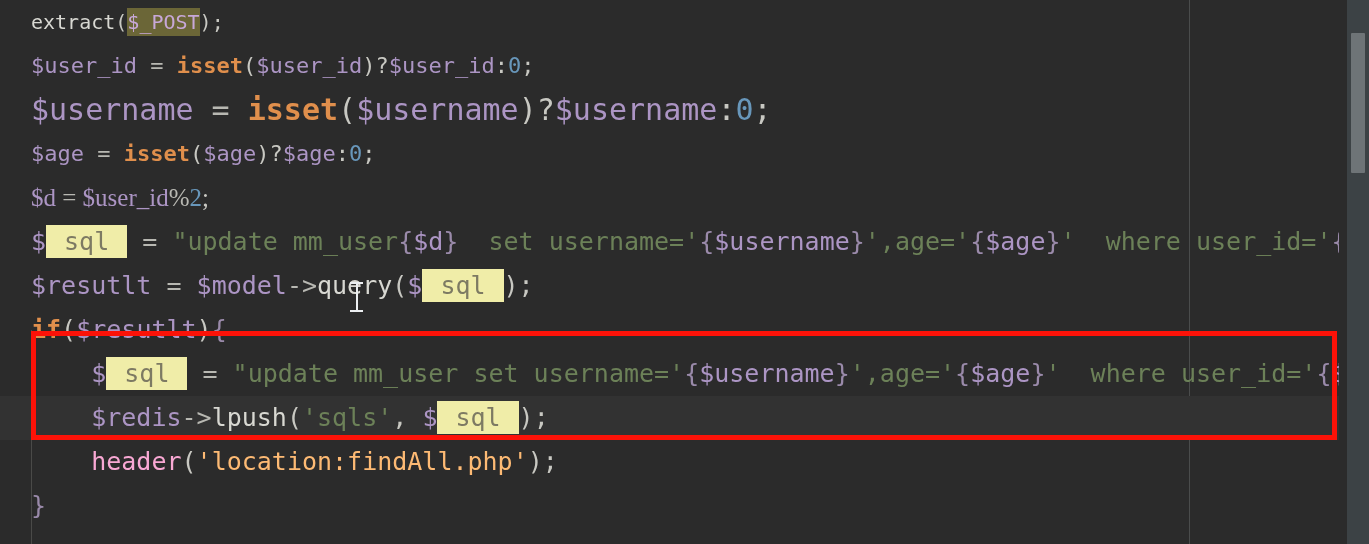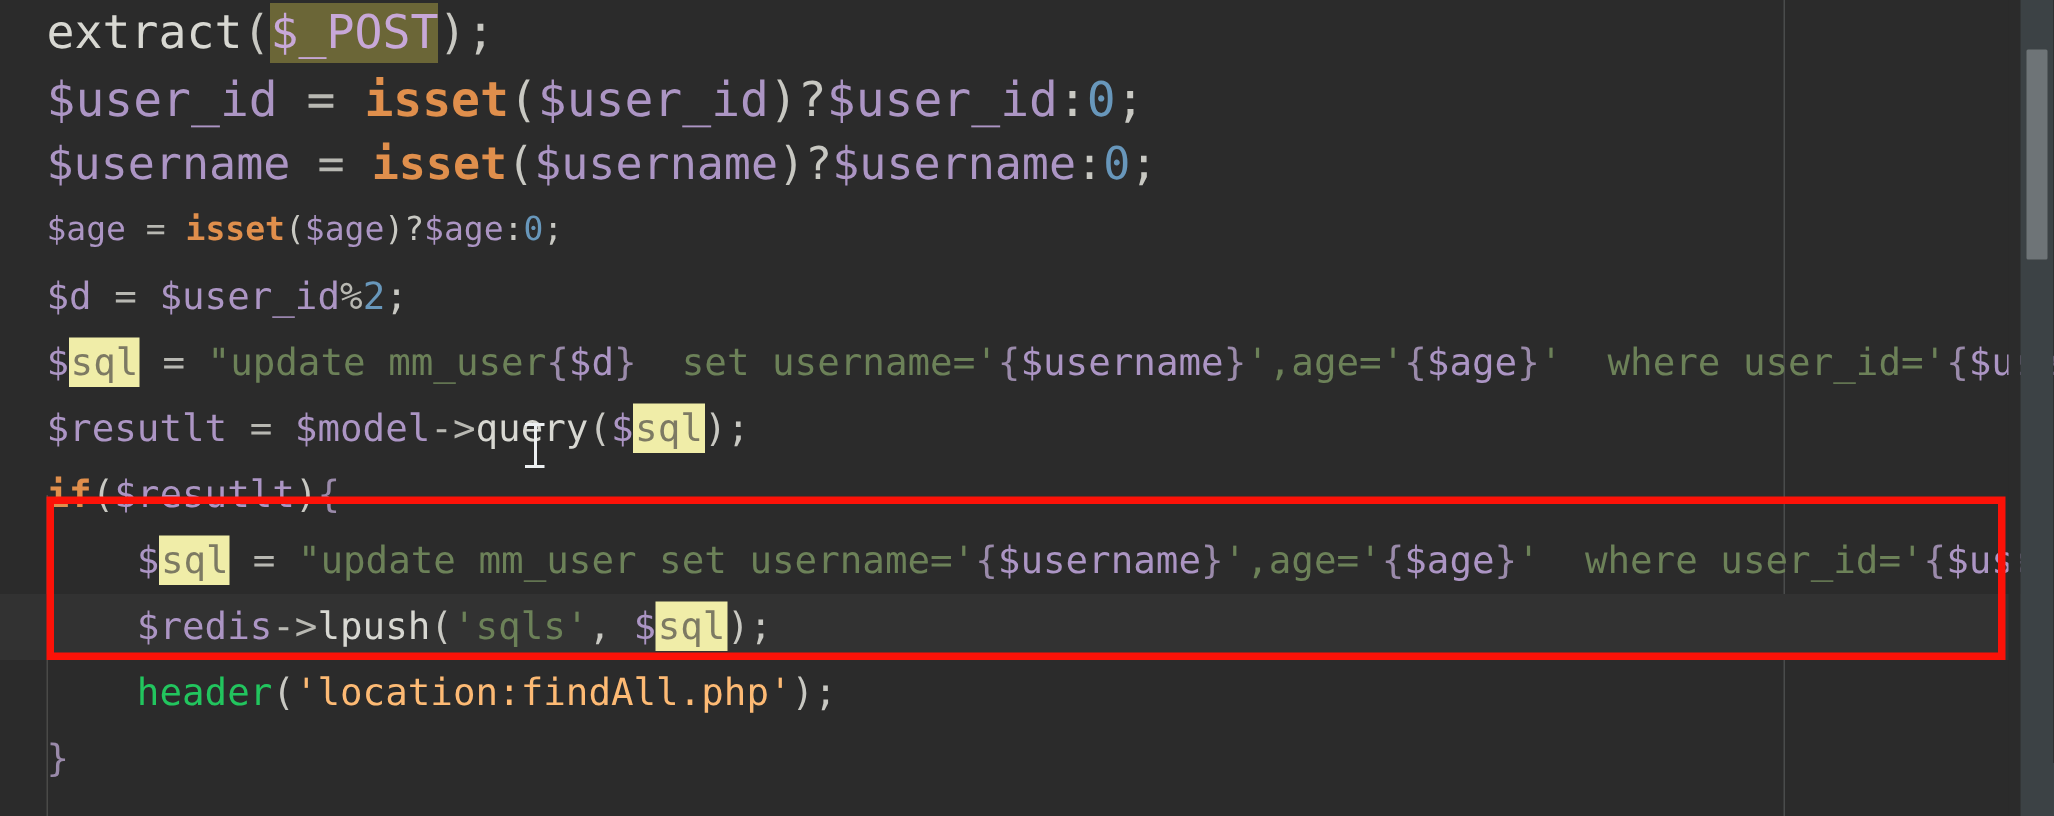--- a/index.html
+++ b/index.html
@@ -84,21 +84,21 @@
   
   .hl-dim {
     background: #6b6637;
     color: #c8a8d8;
     padding: 2px 0;
   }
   
   .hl-bright {
     background: #f0eda8;
     color: #7d7a63;
-    padding: 2px 1px;
+    padding: 2px 18px;
   }
 
   
   #red-box {
     position: absolute;
     left: 31px;
     top: 331px;
     width: 1306px;
     height: 109px;
     border: 5px solid #fc1208;
@@ -171,37 +171,37 @@
 <body>
 
 <div id="editor" style="background: rgb(43, 43, 43);">
 
   <div id="ruler" style="left: 1189px;"></div>
 
   <div class="indent-guide" style="top:330px;height:214px;"></div>
 
   <div id="code">
 
-    <div class="row" style="height: 44px; line-height: 44px; font-size: 31px;">
+    <div class="row" style="height: 44px; line-height: 44px; font-size: 20px;">
       <span class="code-inner"><span class="t-fn" style="color: rgb(216, 216, 210);">extract</span><span class="t-punct">(</span><span class="hl-dim" style="background: rgb(107, 102, 55);">$_POST</span><span class="t-punct">)</span><span class="t-punct">;</span></span>
     </div>
 
-    <div class="row" style="height: 44px; line-height: 44px; font-size: 32px;">
+    <div class="row" style="height: 44px; line-height: 44px; font-size: 22px;">
       <span class="code-inner"><span class="t-var" style="color: rgb(172, 149, 196);">$user_id</span><span class="t-op"> = </span><span class="t-kw" style="color: rgb(224, 143, 76);">isset</span><span class="t-punct">(</span><span class="t-var" style="color: rgb(172, 149, 196);">$user_id</span><span class="t-punct">)?</span><span class="t-var" style="color: rgb(172, 149, 196);">$user_id</span><span class="t-punct">:</span><span class="t-num" style="color: rgb(104, 151, 187);">0</span><span class="t-punct">;</span></span>
     </div>
 
     <div class="row" style="height: 44px; line-height: 44px; font-size: 30px;">
       <span class="code-inner"><span class="t-var" style="color: rgb(172, 149, 196);">$username</span><span class="t-op"> = </span><span class="t-kw" style="color: rgb(224, 143, 76);">isset</span><span class="t-punct">(</span><span class="t-var" style="color: rgb(172, 149, 196);">$username</span><span class="t-punct">)?</span><span class="t-var" style="color: rgb(172, 149, 196);">$username</span><span class="t-punct">:</span><span class="t-num" style="color: rgb(104, 151, 187);">0</span><span class="t-punct">;</span></span>
     </div>
 
     <div class="row" style="height: 44px; line-height: 44px; font-size: 22px;">
       <span class="code-inner"><span class="t-var" style="color: rgb(172, 149, 196);">$age</span><span class="t-op"> = </span><span class="t-kw" style="color: rgb(224, 143, 76);">isset</span><span class="t-punct">(</span><span class="t-var" style="color: rgb(172, 149, 196);">$age</span><span class="t-punct">)?</span><span class="t-var" style="color: rgb(172, 149, 196);">$age</span><span class="t-punct">:</span><span class="t-num" style="color: rgb(104, 151, 187);">0</span><span class="t-punct">;</span></span>
     </div>
 
-    <div class="row" style="height: 44px; line-height: 44px; font-size: 25px;">
+    <div class="row" style="height: 44px; line-height: 44px; font-size: 25px; font-family: Liberation Serif, serif;">
       <span class="code-inner"><span class="t-var" style="color: rgb(172, 149, 196);">$d</span><span class="t-op"> = </span><span class="t-var" style="color: rgb(172, 149, 196);">$user_id</span><span class="t-op">%</span><span class="t-num" style="color: rgb(104, 151, 187);">2</span><span class="t-punct">;</span></span>
     </div>
 
     <div class="row" style="height: 44px; line-height: 44px; font-size: 25px;">
       <span class="code-inner"><span class="t-var" style="color: rgb(172, 149, 196);">$</span><span class="hl-bright" style="background: rgb(240, 237, 168);">sql</span><span class="t-op"> = </span><span class="t-str" style="color: rgb(108, 129, 88);">"update mm_user</span><span class="t-brace">{</span><span class="t-var" style="color: rgb(172, 149, 196);">$d</span><span class="t-brace">}</span><span class="t-str" style="color: rgb(108, 129, 88);">  set username='</span><span class="t-brace">{</span><span class="t-var" style="color: rgb(172, 149, 196);">$username</span><span class="t-brace">}</span><span class="t-str" style="color: rgb(108, 129, 88);">',age='</span><span class="t-brace">{</span><span class="t-var" style="color: rgb(172, 149, 196);">$age</span><span class="t-brace">}</span><span class="t-str" style="color: rgb(108, 129, 88);">'  where user_id='</span><span class="t-brace">{</span><span class="t-var" style="color: rgb(172, 149, 196);">$use</span></span>
     </div>
 
     <div class="row" style="height: 44px; line-height: 44px; font-size: 25px;">
       <span class="code-inner"><span class="t-var" style="color: rgb(172, 149, 196);">$resutlt</span><span class="t-op"> = </span><span class="t-var" style="color: rgb(172, 149, 196);">$model</span><span class="t-op">-&gt;</span><span class="t-fn" style="color: rgb(216, 216, 210);">query</span><span class="t-punct">(</span><span class="t-var" style="color: rgb(172, 149, 196);">$</span><span class="hl-bright" style="background: rgb(240, 237, 168);">sql</span><span class="t-punct">)</span><span class="t-punct">;</span></span>
     </div>
@@ -212,21 +212,21 @@
 
     <div class="row" style="height: 44px; line-height: 44px; font-size: 25px;">
       <span class="code-inner"><span class="t-plain" style="color: rgb(216, 216, 210);">    </span><span class="t-var" style="color: rgb(172, 149, 196);">$</span><span class="hl-bright" style="background: rgb(240, 237, 168);">sql</span><span class="t-op"> = </span><span class="t-str" style="color: rgb(108, 129, 88);">"update mm_user set username='</span><span class="t-brace">{</span><span class="t-var" style="color: rgb(172, 149, 196);">$username</span><span class="t-brace">}</span><span class="t-str" style="color: rgb(108, 129, 88);">',age='</span><span class="t-brace">{</span><span class="t-var" style="color: rgb(172, 149, 196);">$age</span><span class="t-brace">}</span><span class="t-str" style="color: rgb(108, 129, 88);">'  where user_id='</span><span class="t-brace">{</span><span class="t-var" style="color: rgb(172, 149, 196);">$use</span></span>
     </div>
 
     <div class="row current" style="height: 44px; line-height: 44px; font-size: 25px; background: rgb(50, 50, 50);">
       <span class="code-inner"><span class="t-plain" style="color: rgb(216, 216, 210);">    </span><span class="t-var" style="color: rgb(172, 149, 196);">$redis</span><span class="t-op">-&gt;</span><span class="t-fn" style="color: rgb(216, 216, 210);">lpush</span><span class="t-punct">(</span><span class="t-str" style="color: rgb(108, 129, 88);">'sqls'</span><span class="t-punct">, </span><span class="t-var" style="color: rgb(172, 149, 196);">$</span><span class="hl-bright" style="background: rgb(240, 237, 168);">sql</span><span class="t-punct">)</span><span class="t-punct">;</span></span>
     </div>
 
     <div class="row" style="height: 44px; line-height: 44px; font-size: 25px;">
-      <span class="code-inner"><span class="t-plain" style="color: rgb(216, 216, 210);">    </span><span class="t-fn" style="color: #22c55e; margin-top: 24px;">header</span><span class="t-punct">(</span><span class="t-str" style="color: #fdba74;">'location:findAll.php'</span><span class="t-punct">)</span><span class="t-punct">;</span></span>
+      <span class="code-inner"><span class="t-plain" style="color: rgb(216, 216, 210);">    </span><span class="t-fn" style="color: #f9a8d4; margin-top: 24px;">header</span><span class="t-punct">(</span><span class="t-str" style="color: #fdba74;">'location:findAll.php'</span><span class="t-punct">)</span><span class="t-punct">;</span></span>
     </div>
 
     <div class="row" style="height: 44px; line-height: 44px; font-size: 25px;">
       <span class="code-inner"><span class="t-brace">}</span></span>
     </div>
 
   </div>
 
   <div id="red-box" style="left: 31px; top: 331px; width: 1306px; height: 109px; border-color: rgb(252, 18, 8);"></div>
 

